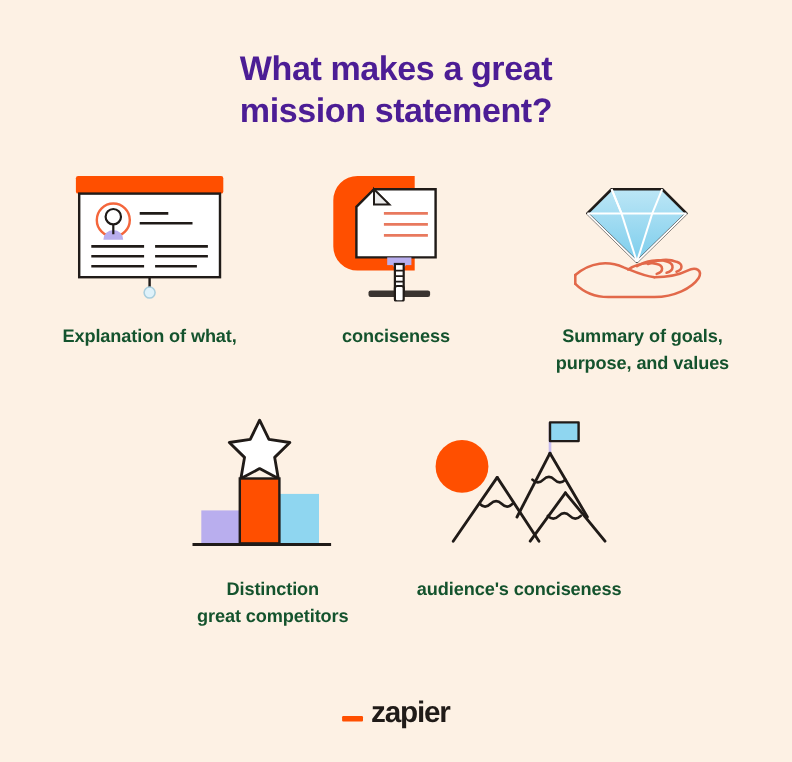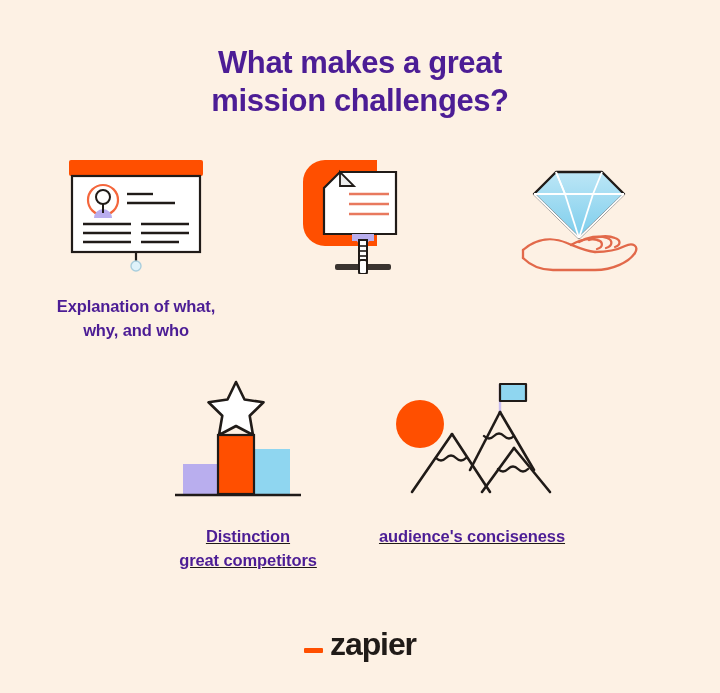--- a/index.html
+++ b/index.html
@@ -48,37 +48,37 @@
   }
   .row-one { margin-top: 34px; }
   .row-two { margin-top: 34px; }
 
   .card {
     display: flex;
     flex-direction: column;
     align-items: center;
   }
   .row-one .card { width: 224px; }
-  .row-two .card { width: 224px; text-decoration: underline; }
+  .row-two .card { width: 224px; }
 
   .icon-box {
     height: 120px;
     display: flex;
     align-items: center;
     justify-content: center;
   }
   .row-two .icon-box { height: 128px; }
 
   .caption {
     margin-top: 20px;
     text-align: center;
     font-size: 16.5px;
     line-height: 24px;
     font-weight: 700;
-    color: #4c1d95;
+    color: #14532d;
     letter-spacing: -0.1px;
   }
   .caption .line { display: block; }
 
   
   .logo {
     position: absolute;
     left: 0;
     right: 0;
     bottom: 30px;
@@ -88,34 +88,34 @@
     gap: 7px;
   }
   .logo-mark {
     width: 19px;
     height: 5px;
     background: #FF4F00;
     border-radius: 1px;
     margin-top: 11px;
   }
   .logo-word {
-    font-size: 32px;
+    font-size: 27px;
     font-weight: 700;
     letter-spacing: -1.1px;
     color: #201B18;
   }
 </style>
 </head>
 <body>
 
 <div class="infographic">
 
   <h1 class="title">
     <span class="line">What makes a great</span>
-    <span class="line">mission challenges?</span>
+    <span class="line">mission statement?</span>
   </h1>
 
   <div class="row row-one">
 
     <div class="card">
       <div class="icon-box">
         <svg width="170" height="120" viewBox="0 0 170 120" aria-hidden="true">
 
           <rect x="18" y="6" width="134" height="16" rx="2" fill="#FF4F00"></rect>
 
@@ -136,21 +136,20 @@
           <line x1="90" y1="70" x2="138" y2="70" stroke="#201B18" stroke-width="2.4"></line>
           <line x1="90" y1="79" x2="138" y2="79" stroke="#201B18" stroke-width="2.4"></line>
           <line x1="90" y1="88" x2="128" y2="88" stroke="#201B18" stroke-width="2.4"></line>
 
           <line x1="85" y1="98" x2="85" y2="108" stroke="#201B18" stroke-width="2.2"></line>
           <circle cx="85" cy="112" r="5" fill="#DFF2FA" stroke="#A9CEDD" stroke-width="1.4"></circle>
         </svg>
       </div>
       <div class="caption">
         <span class="line">Explanation of what,</span>
-        <span class="line">why, and who</span>
       </div>
     </div>
 
     <div class="card">
       <div class="icon-box">
         <svg width="130" height="120" viewBox="0 0 130 120" aria-hidden="true">
 
           <path d="M30 6 h52 v20 h-32 a4 4 0 0 0 -4 4 v38 a4 4 0 0 0 4 4 h32 v20 h-52
                    a22 22 0 0 1 -22 -22 v-42 a22 22 0 0 1 22 -22 z" fill="#FF4F00"></path>
 
@@ -167,20 +166,21 @@
           <line x1="64" y1="92" x2="72" y2="92" stroke="#201B18" stroke-width="1.6"></line>
           <line x1="64" y1="97" x2="72" y2="97" stroke="#201B18" stroke-width="1.6"></line>
           <line x1="64" y1="102" x2="72" y2="102" stroke="#201B18" stroke-width="1.6"></line>
           <line x1="64" y1="107" x2="72" y2="107" stroke="#201B18" stroke-width="1.6"></line>
 
           <rect x="40" y="110" width="56" height="6" rx="2" fill="#3A3430"></rect>
           <rect x="64" y="106" width="8" height="14" rx="2" fill="#FFFFFF" stroke="#201B18" stroke-width="2"></rect>
         </svg>
       </div>
       <div class="caption">
+        <span class="line">conciseness</span>
       </div>
     </div>
 
     <div class="card">
       <div class="icon-box">
         <svg width="150" height="120" viewBox="0 0 150 120" aria-hidden="true">
           <defs>
             <linearGradient id="gemGrad" x1="0" y1="0" x2="0" y2="1">
               <stop offset="0%" stop-color="#BCE6F6"></stop>
               <stop offset="100%" stop-color="#7CCDEC"></stop>
@@ -203,20 +203,22 @@
             <path d="M86 98 C96 98 108 96 116 92 C124 88 130 92 126 99
                      C120 108 104 116 86 116 L44 116 C30 116 20 110 14 104"></path>
             <path d="M14 96 L14 104"></path>
             <path d="M62 91 C70 86 80 84 88 86 C94 87 95 93 88 95"></path>
             <path d="M70 88 C78 83 90 81 98 84 C104 86 104 92 97 94"></path>
             <path d="M80 86 C88 82 99 81 106 84 C112 86 112 91 106 93"></path>
           </g>
         </svg>
       </div>
       <div class="caption">
+        <span class="line">Summary of goals,</span>
+        <span class="line">purpose, and values</span>
       </div>
     </div>
 
   </div>
 
   <div class="row row-two">
 
     <div class="card">
       <div class="icon-box">
         <svg width="150" height="128" viewBox="0 0 150 128" aria-hidden="true">

